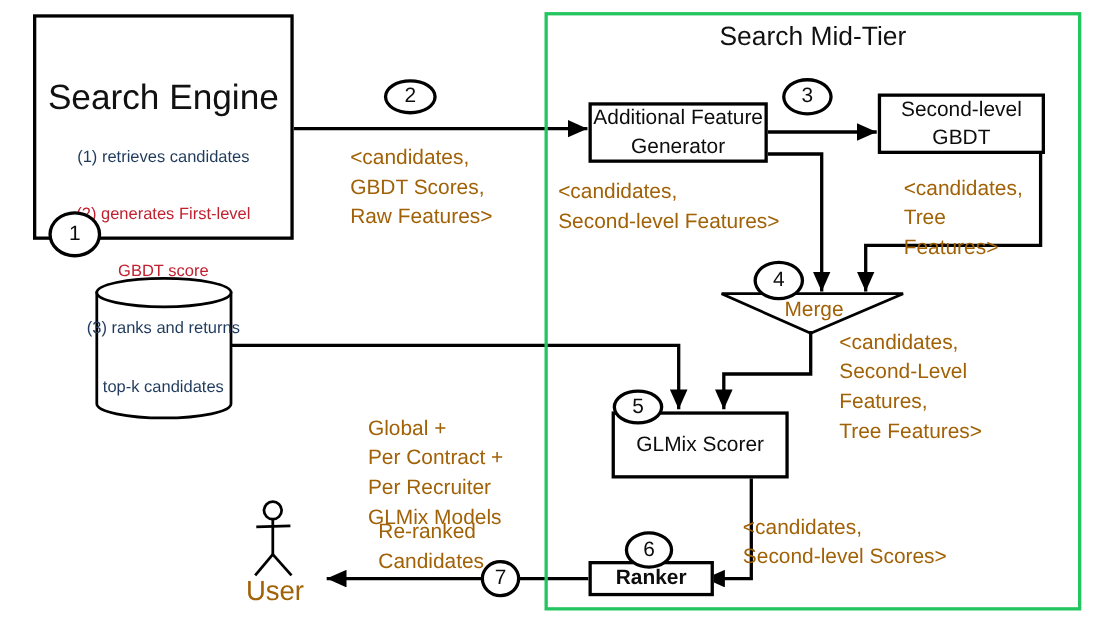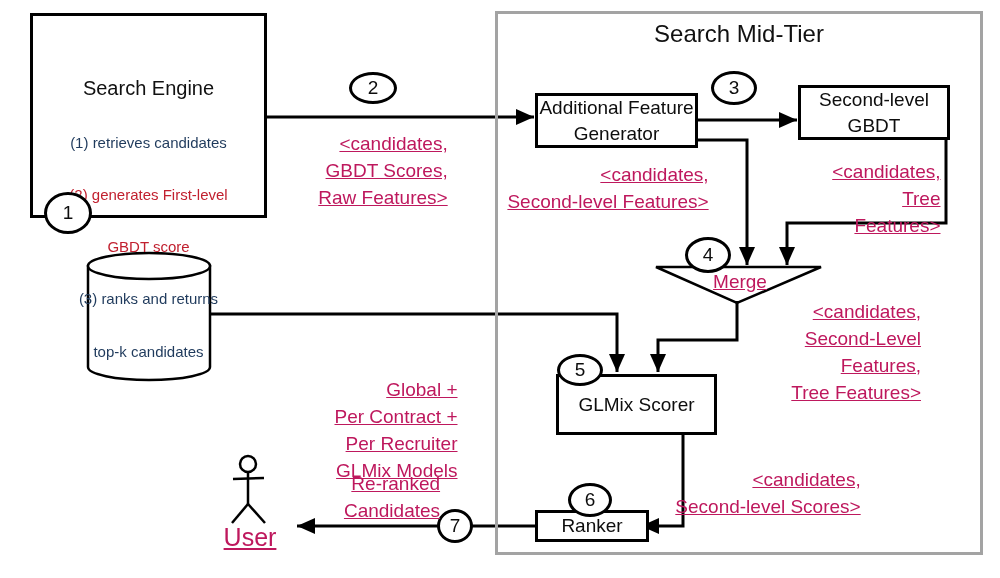--- a/index.html
+++ b/index.html
@@ -7,38 +7,38 @@
     position:relative;width:1000px;height:578px;background:#ffffff;
     font-family:"Liberation Sans", sans-serif;color:#0d0d0d;overflow:hidden;
   }
   svg.layer{position:absolute;left:0;top:0;}
   .box{
     position:absolute;box-sizing:border-box;background:#fff;border:3px solid #000;
     display:flex;align-items:center;justify-content:center;text-align:center;
     white-space:pre-line;font-size:19px;line-height:1.32;
   }
   .frame{
-    position:absolute;box-sizing:border-box;background:transparent;border:3px solid #a3a3a3;
+    position:absolute;box-sizing:border-box;background:transparent;border:3px solid #22c55e;
   }
   .circle{
     position:absolute;box-sizing:border-box;background:#fff;border:3px solid #000;
     border-radius:50%;display:flex;align-items:center;justify-content:center;
     font-size:19px;color:#0d0d0d;
   }
   .lbl{
-    position:absolute;transform:translateX(-50%);text-align:right;
-    white-space:pre-line;font-size:19px;line-height:27px;color:#be185d;text-decoration:underline;
+    position:absolute;transform:translateX(-50%);text-align:left;
+    white-space:pre-line;font-size:19px;line-height:27px;color:#a16207;
   }
   .big-title{
     position:absolute;left:50%;transform:translateX(-50%);
     font-size:24px;color:#111;white-space:nowrap;
   }
   #se-box{left:30px;top:13px;width:237px;height:205px;display:block;}
   #se-inner{padding-top:6px;text-align:center;}
-  #se-title{font-size:20px;line-height:32px;color:#111;}
+  #se-title{font-size:32px;line-height:32px;color:#111;}
   .se-line{font-size:15px;line-height:27px;}
   .navy{color:var(--navy,#1f3a5c);}
   .red{color:var(--red,#c1202f);}
 </style>
 </head>
 <body>
 
 <div id="canvas">
 
   <svg class="layer" width="1000" height="578" viewBox="0 0 1000 578">
@@ -95,21 +95,21 @@
 
   <div class="box" style="left:798px;top:85px;width:152px;height:55px;">
     <span>Second-level
 GBDT</span>
   </div>
 
   <div class="box" style="left:556px;top:374px;width:161px;height:61px;">
     <span>GLMix Scorer</span>
   </div>
 
-  <div class="box" style="left:535px;top:510px;width:114px;height:32px;">
+  <div class="box" style="left:535px;top:510px;width:114px;height:32px;font-weight:bold;">
     <span>Ranker</span>
   </div>
 
   <div class="circle" style="left:44px;top:192px;width:48px;height:42px;">
       <span>1</span>
     </div>
   <div class="circle" style="left:349px;top:72px;width:48px;height:32px;">
       <span>2</span>
     </div>
   <div class="circle" style="left:711px;top:71px;width:46px;height:34px;">

